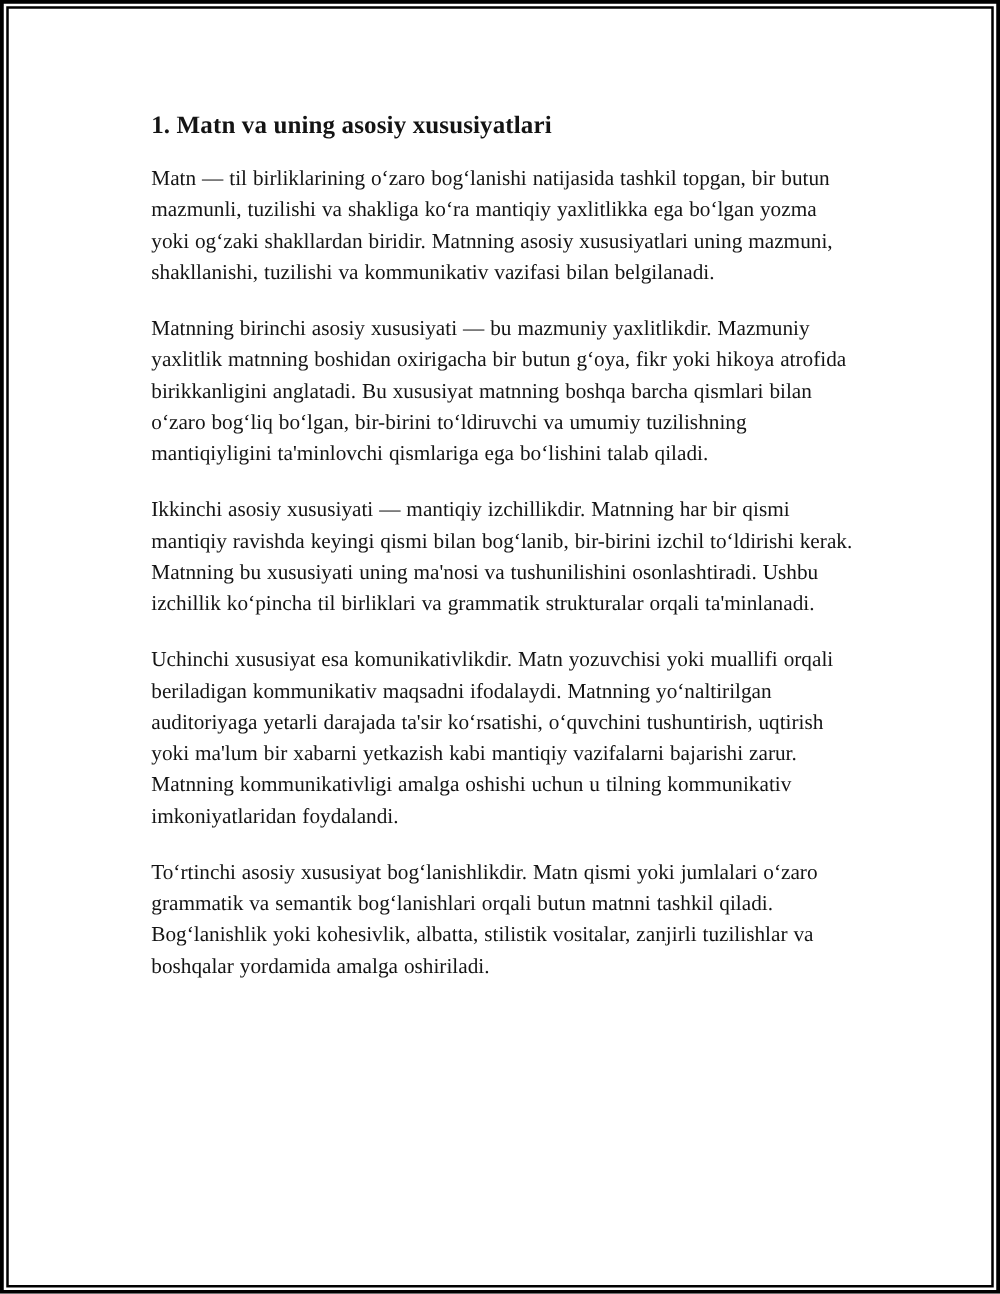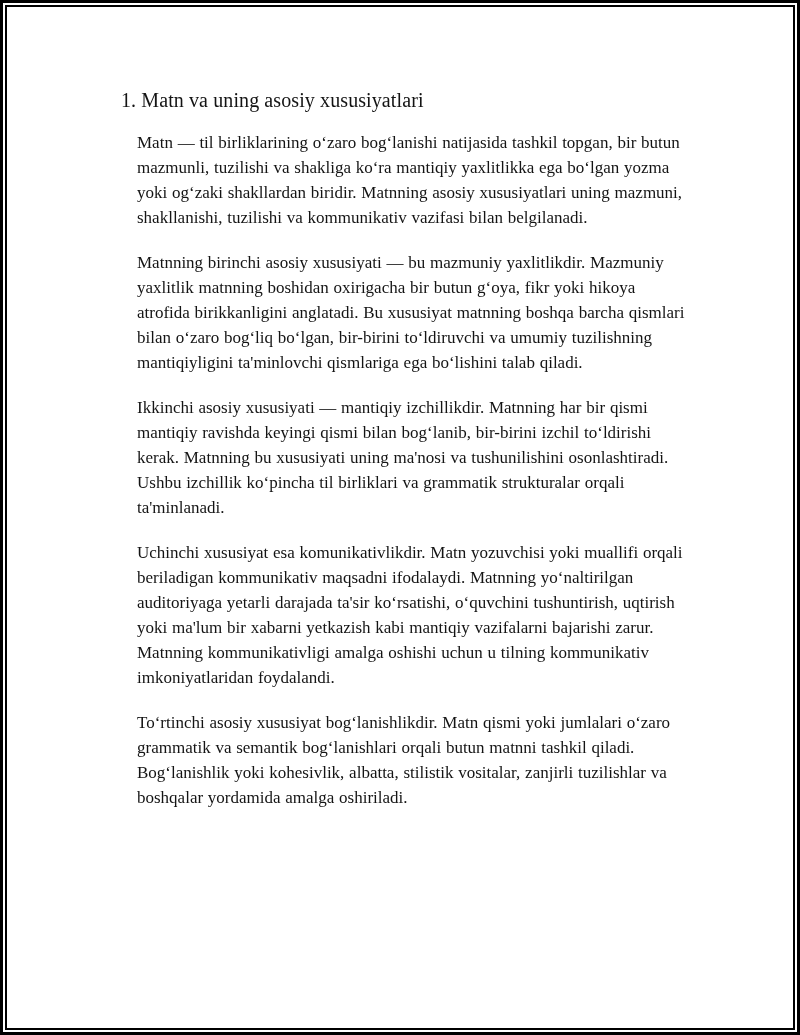--- a/index.html
+++ b/index.html
@@ -28,29 +28,29 @@
   }
   .content {
     position: absolute;
     left: 118px;
     top: 84px;
     width: 566px;
     color: #141414;
   }
   .doc-heading {
     font-size: 20px;
-    font-weight: normal;
+    font-weight: bold;
     line-height: 1.3;
     margin: 0 0 17px 0;
     letter-spacing: 0.1px;
   }
   .doc-paragraph {
     font-size: 17px;
     line-height: 25px;
-    margin: 0 0 20px 16px;
+    margin: 0 0 20px 0;
     text-align: left;
     word-spacing: 0.5px;
   }
 </style>
 </head>
 <body>
 
 <div class="page">
   <div class="inner-frame"></div>
   <div class="content">

